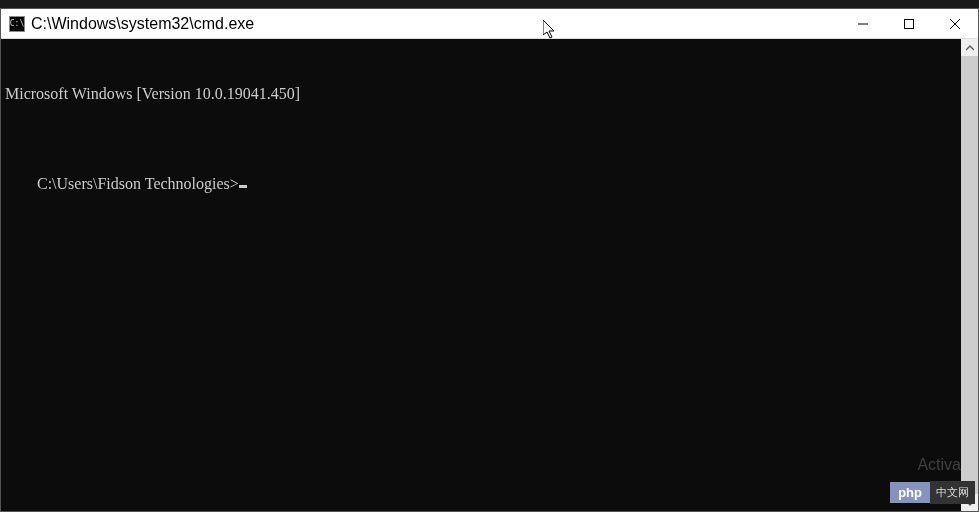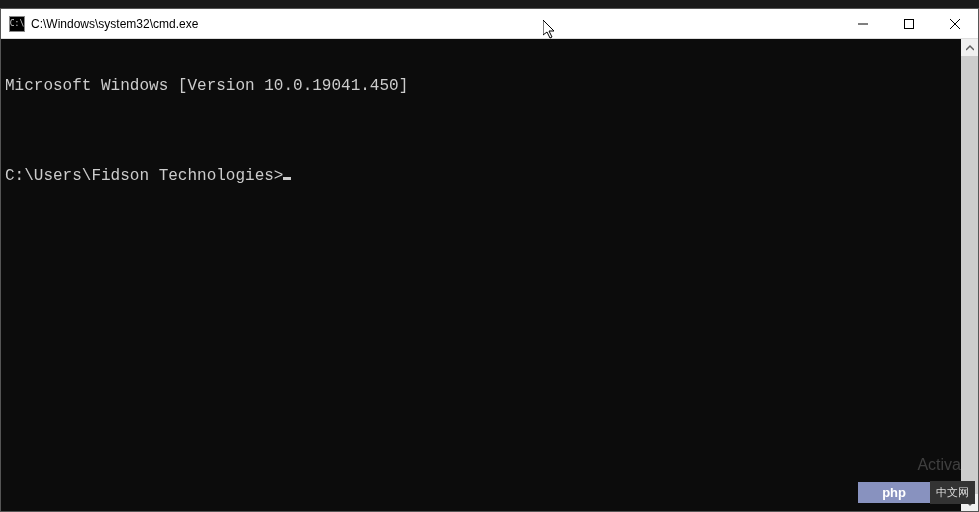--- a/index.html
+++ b/index.html
@@ -42,21 +42,21 @@
       background: #000;
       border: 1px solid #888;
       display: flex;
       align-items: center;
       justify-content: center;
       font-size: 8px;
       color: #ccc;
       font-family: monospace;
     }
     .titlebar-title {
-      font-size: 12px;
+      font-size: 16px;
       color: #000;
       flex: 1;
     }
     .titlebar-buttons {
       display: flex;
       height: 100%;
     }
     .titlebar-btn {
       width: 46px;
       height: 100%;
@@ -73,34 +73,35 @@
     }
     .content-area {
       flex: 1;
       display: flex;
       background: #000;
       overflow: hidden;
     }
     .terminal {
       flex: 1;
       background: #0c0c0c;
-      padding: 2px 4px;
-      font-family: Liberation Mono, monospace;
+      padding: 10px 4px;
+      font-family: Liberation Serif, serif;
       font-size: 16px;
       line-height: 18px;
       color: #cccccc;
       white-space: pre;
       overflow: hidden;
     }
     .terminal-line {
       display: block;
     }
     .prompt-line {
       display: flex;
       align-items: center;
+      margin-left: 32px;
     }
     .cursor {
       display: inline-block;
       width: 8px;
       height: 3px;
       background: #cccccc;
       margin-left: 0;
       vertical-align: baseline;
       position: relative;
       top: 2px;
@@ -150,21 +151,21 @@
       display: flex;
       align-items: center;
       height: 24px;
       z-index: 50;
     }
     .watermark-php {
       background: #8892BF;
       color: #fff;
       font-weight: bold;
       font-size: 13px;
-      padding: 3px 24px;
+      padding: 3px 8px;
       font-family: Arial, sans-serif;
     }
     .watermark-cn {
       background: #333;
       color: #ddd;
       font-size: 11px;
       padding: 4px 6px;
       font-family: Liberation Mono, monospace;
     }
     .activate-text {

